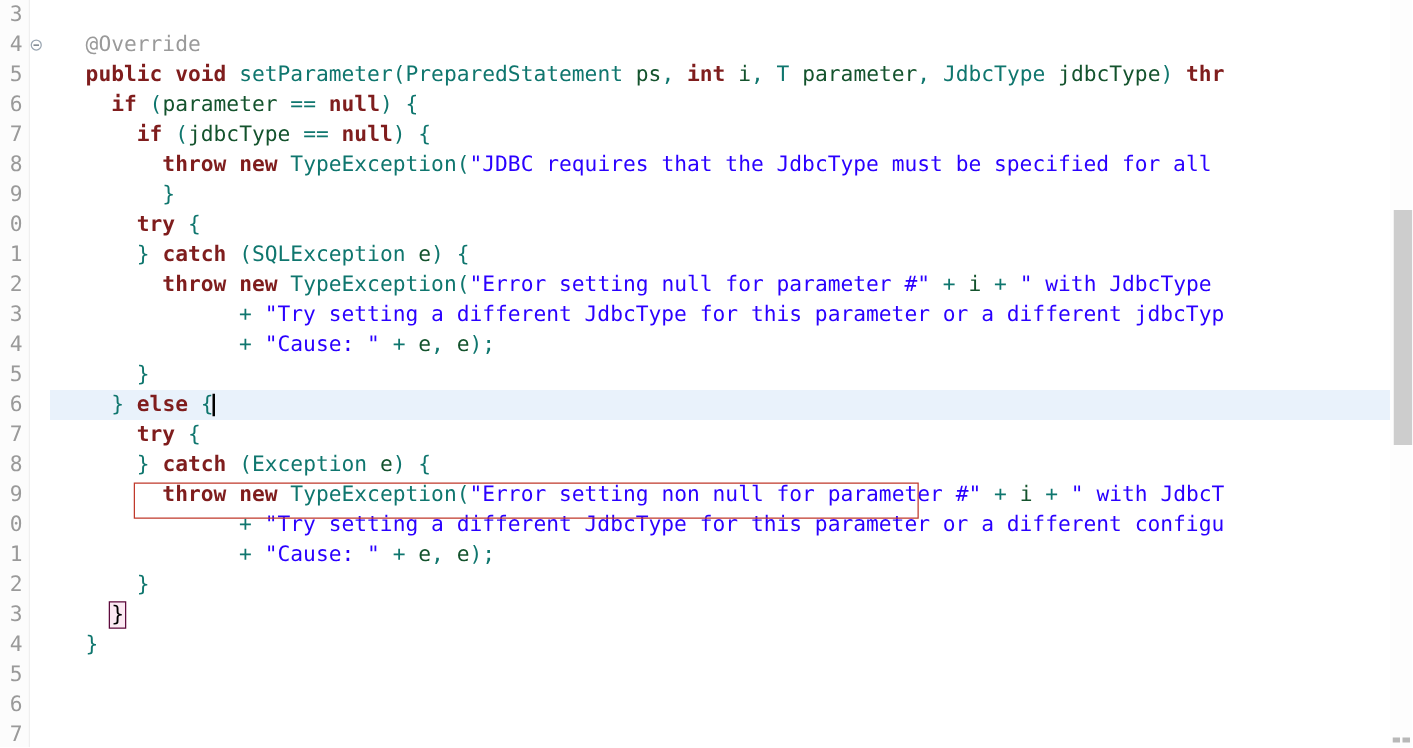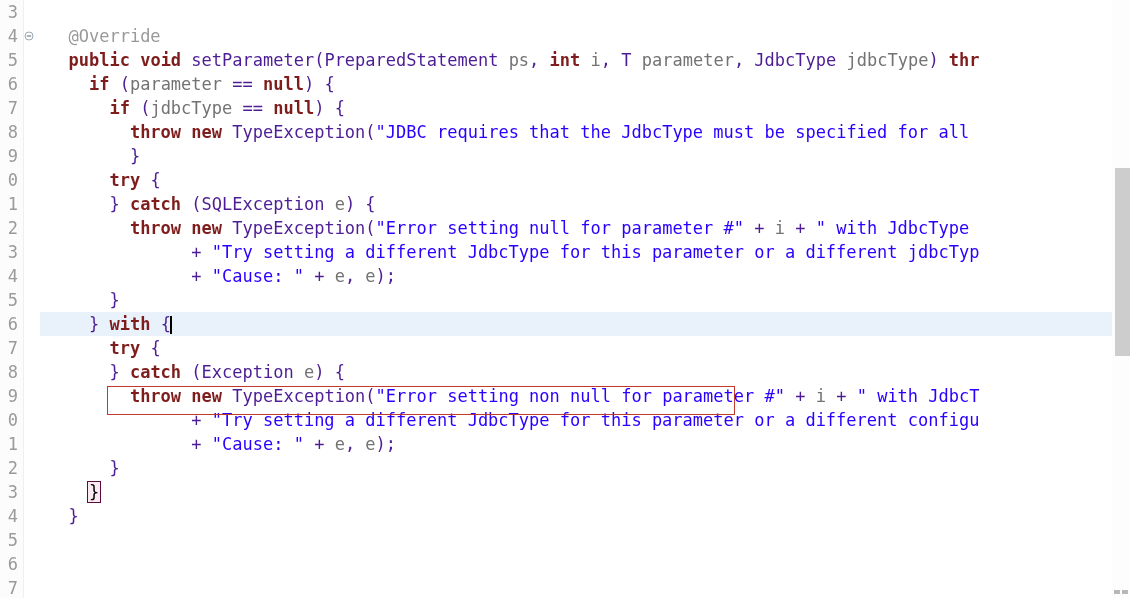--- a/index.html
+++ b/index.html
@@ -72,22 +72,22 @@
   }
   .code-line.current {
     background: #e9f2fb;
   }
 
   
   .kw       { color: #7f1d1d; font-weight: bold; }   
   .str      { color: #2a00ff; }                      
   .anno     { color: #9a9a9a; }                      
   .stat     { color: #0000c0; }                      
-  .local    { color: #737373; }                      
-  .plain    { color: #4c1d95; }
+  .local    { color: #14532d; }                      
+  .plain    { color: #0f766e; }
 
   
   .caret {
     display: inline-block;
     width: 0;
     border-left: 2px solid #000;
     height: 18px;
     vertical-align: -4px;
     margin-left: -1px;
   }
@@ -232,21 +232,21 @@
       <div class="code-line"><span>    </span><span class="kw">if</span><span class="plain"> (</span><span class="local">parameter</span><span class="plain"> == </span><span class="kw">null</span><span class="plain">) {</span></div>
       <div class="code-line"><span>      </span><span class="kw">if</span><span class="plain"> (</span><span class="local">jdbcType</span><span class="plain"> == </span><span class="kw">null</span><span class="plain">) {</span></div>
       <div class="code-line"><span>        </span><span class="kw">throw</span><span class="plain"> </span><span class="kw">new</span><span class="plain"> TypeException(</span><span class="str">"JDBC requires that the JdbcType must be specified for all</span></div>
       <div class="code-line"><span>        </span><span class="plain">}</span></div>
       <div class="code-line"><span>      </span><span class="kw">try</span><span class="plain"> {</span></div>
       <div class="code-line"><span>      </span><span class="plain">} </span><span class="kw">catch</span><span class="plain"> (SQLException </span><span class="local">e</span><span class="plain">) {</span></div>
       <div class="code-line"><span>        </span><span class="kw">throw</span><span class="plain"> </span><span class="kw">new</span><span class="plain"> TypeException(</span><span class="str">"Error setting null for parameter #"</span><span class="plain"> + </span><span class="local">i</span><span class="plain"> + </span><span class="str">" with JdbcType</span></div>
       <div class="code-line"><span>              </span><span class="plain">+ </span><span class="str">"Try setting a different JdbcType for this parameter or a different jdbcTyp</span></div>
       <div class="code-line"><span>              </span><span class="plain">+ </span><span class="str">"Cause: "</span><span class="plain"> + </span><span class="local">e</span><span class="plain">, </span><span class="local">e</span><span class="plain">);</span></div>
       <div class="code-line"><span>      </span><span class="plain">}</span></div>
-      <div class="code-line current"><span>    </span><span class="plain">} </span><span class="kw">with</span><span class="plain"> {</span><span class="caret"></span></div>
+      <div class="code-line current"><span>    </span><span class="plain">} </span><span class="kw">else</span><span class="plain"> {</span><span class="caret"></span></div>
       <div class="code-line"><span>      </span><span class="kw">try</span><span class="plain"> {</span></div>
       <div class="code-line"><span>      </span><span class="plain">} </span><span class="kw">catch</span><span class="plain"> (Exception </span><span class="local">e</span><span class="plain">) {</span></div>
       <div class="code-line"><span>        </span><span class="kw">throw</span><span class="plain"> </span><span class="kw">new</span><span class="plain"> TypeException(</span><span class="str">"Error setting non null for parameter #"</span><span class="plain"> + </span><span class="local">i</span><span class="plain"> + </span><span class="str">" with JdbcT</span></div>
       <div class="code-line"><span>              </span><span class="plain">+ </span><span class="str">"Try setting a different JdbcType for this parameter or a different configu</span></div>
       <div class="code-line"><span>              </span><span class="plain">+ </span><span class="str">"Cause: "</span><span class="plain"> + </span><span class="local">e</span><span class="plain">, </span><span class="local">e</span><span class="plain">);</span></div>
       <div class="code-line"><span>      </span><span class="plain">}</span></div>
       <div class="code-line"><span>    </span><span class="brace-box">}</span></div>
       <div class="code-line"><span>  </span><span class="plain">}</span></div>
       <div class="code-line"></div>
     </div>

